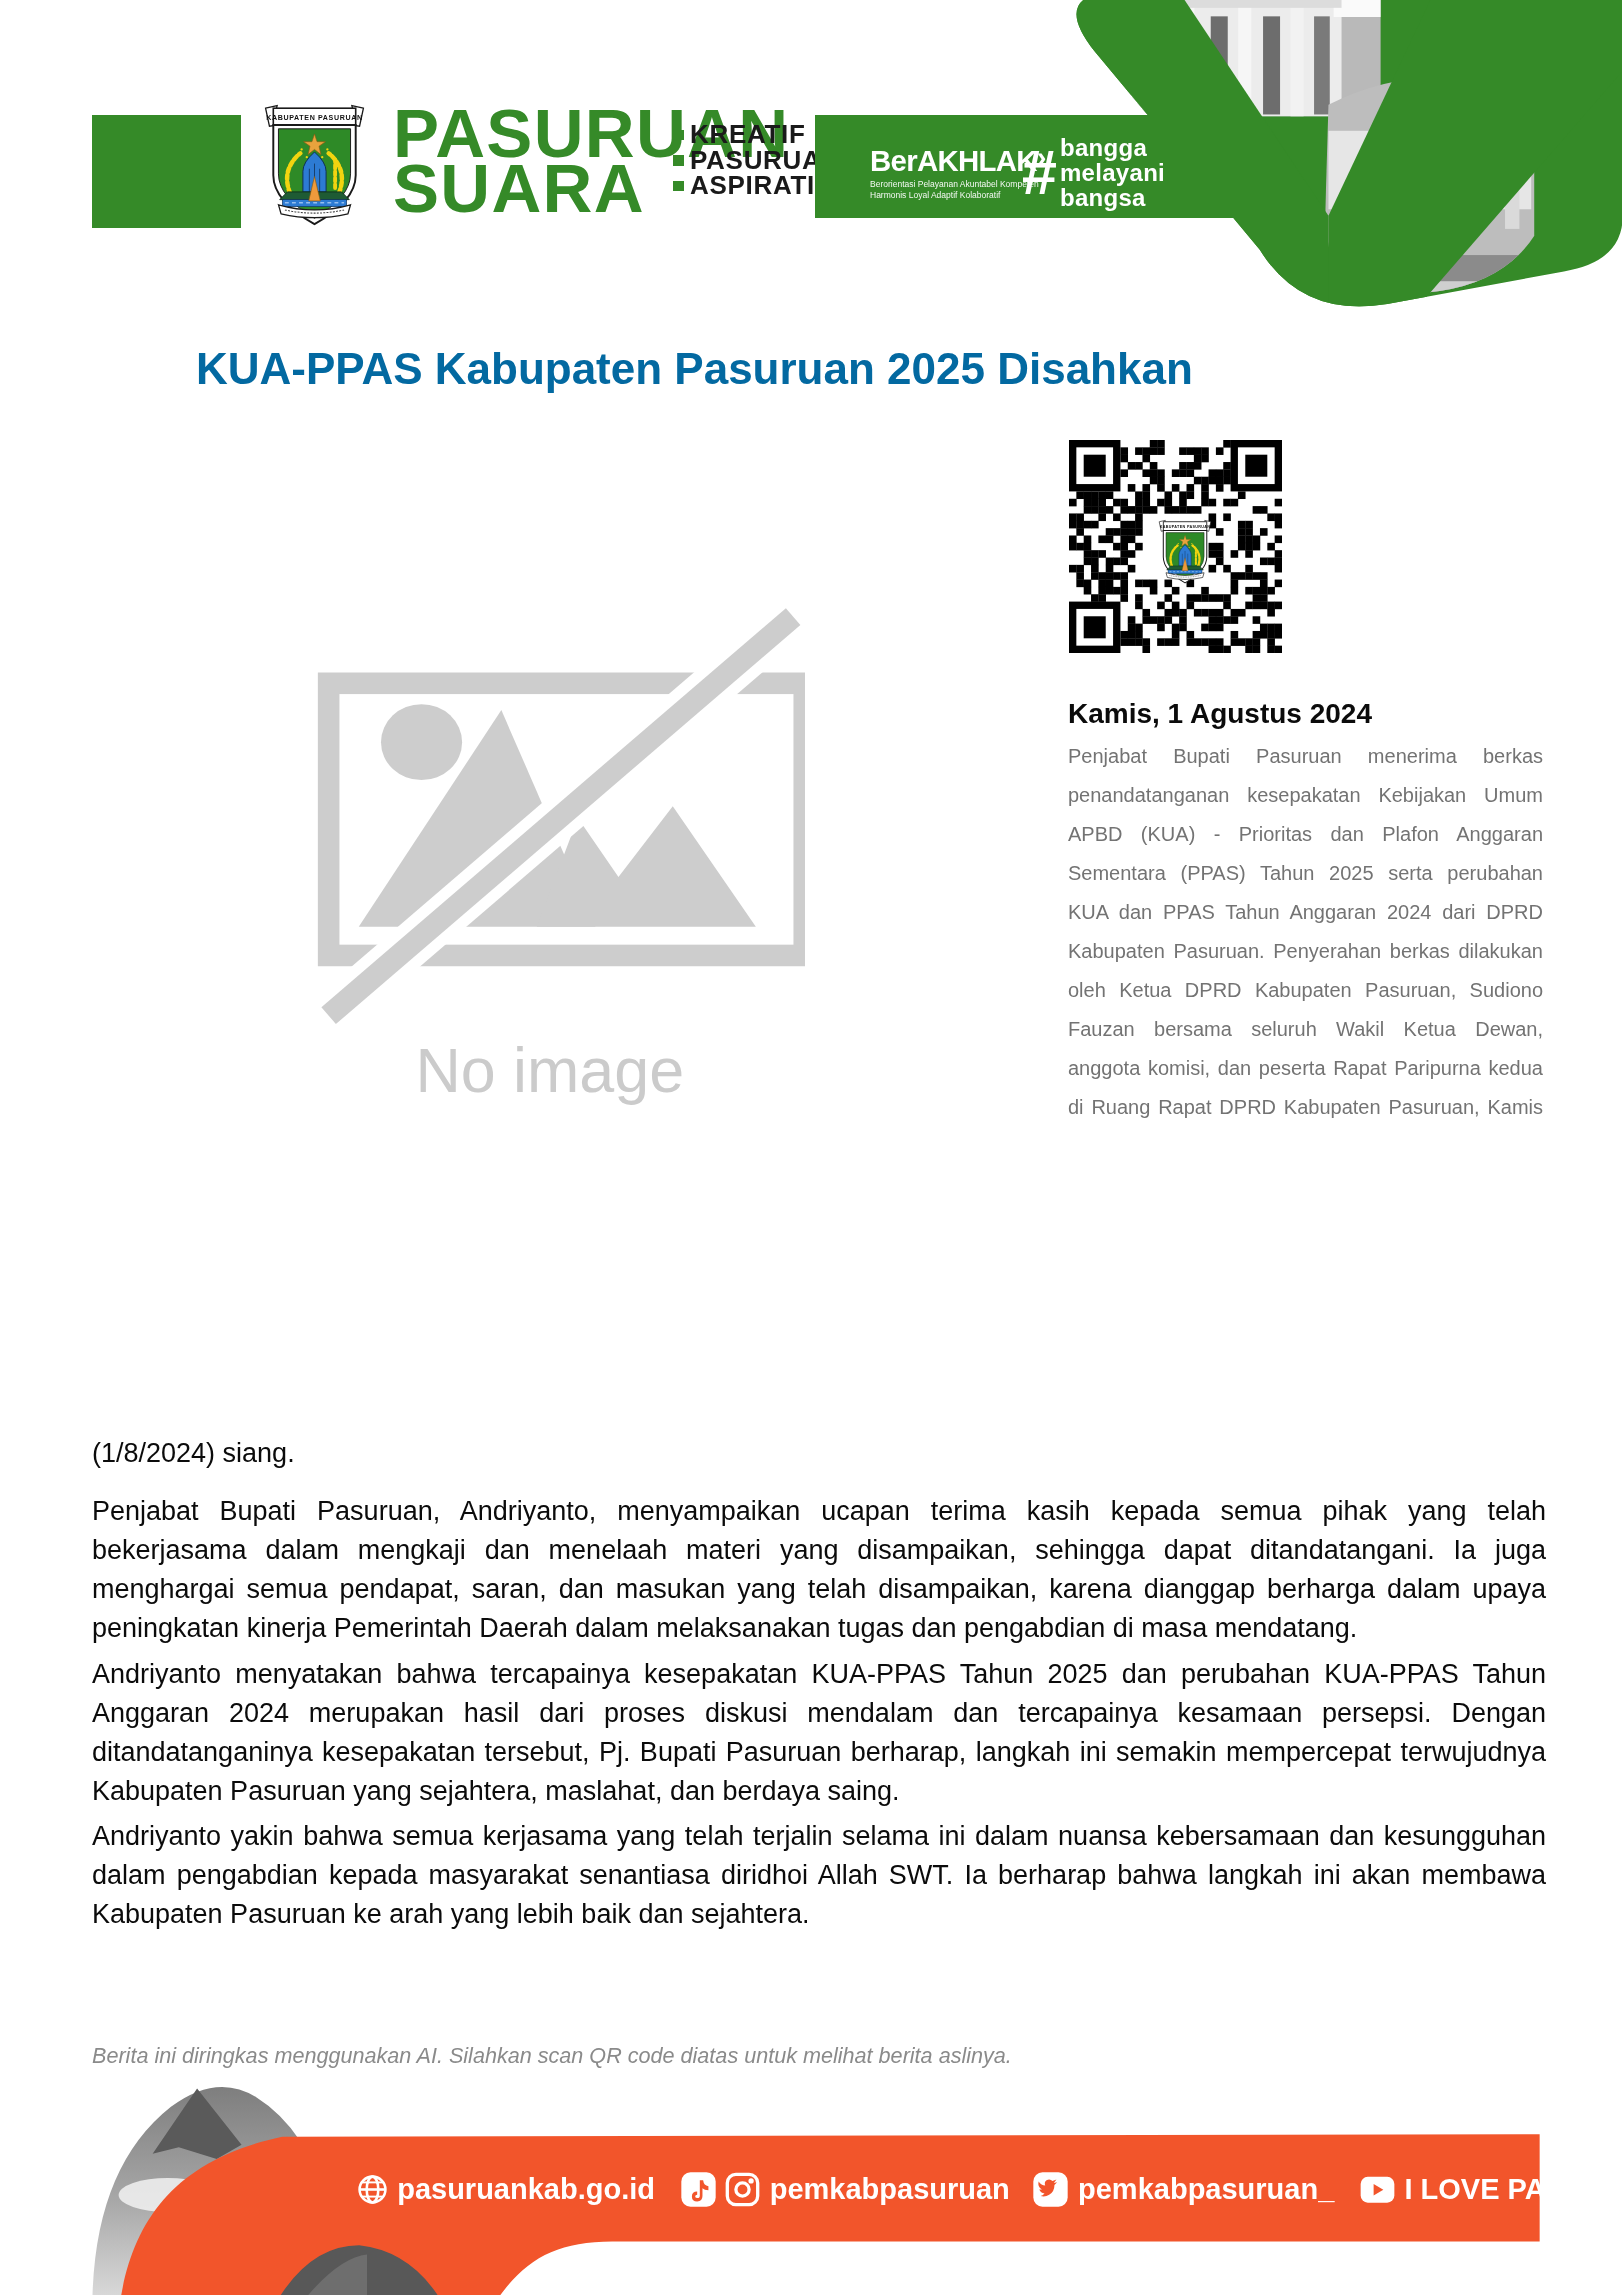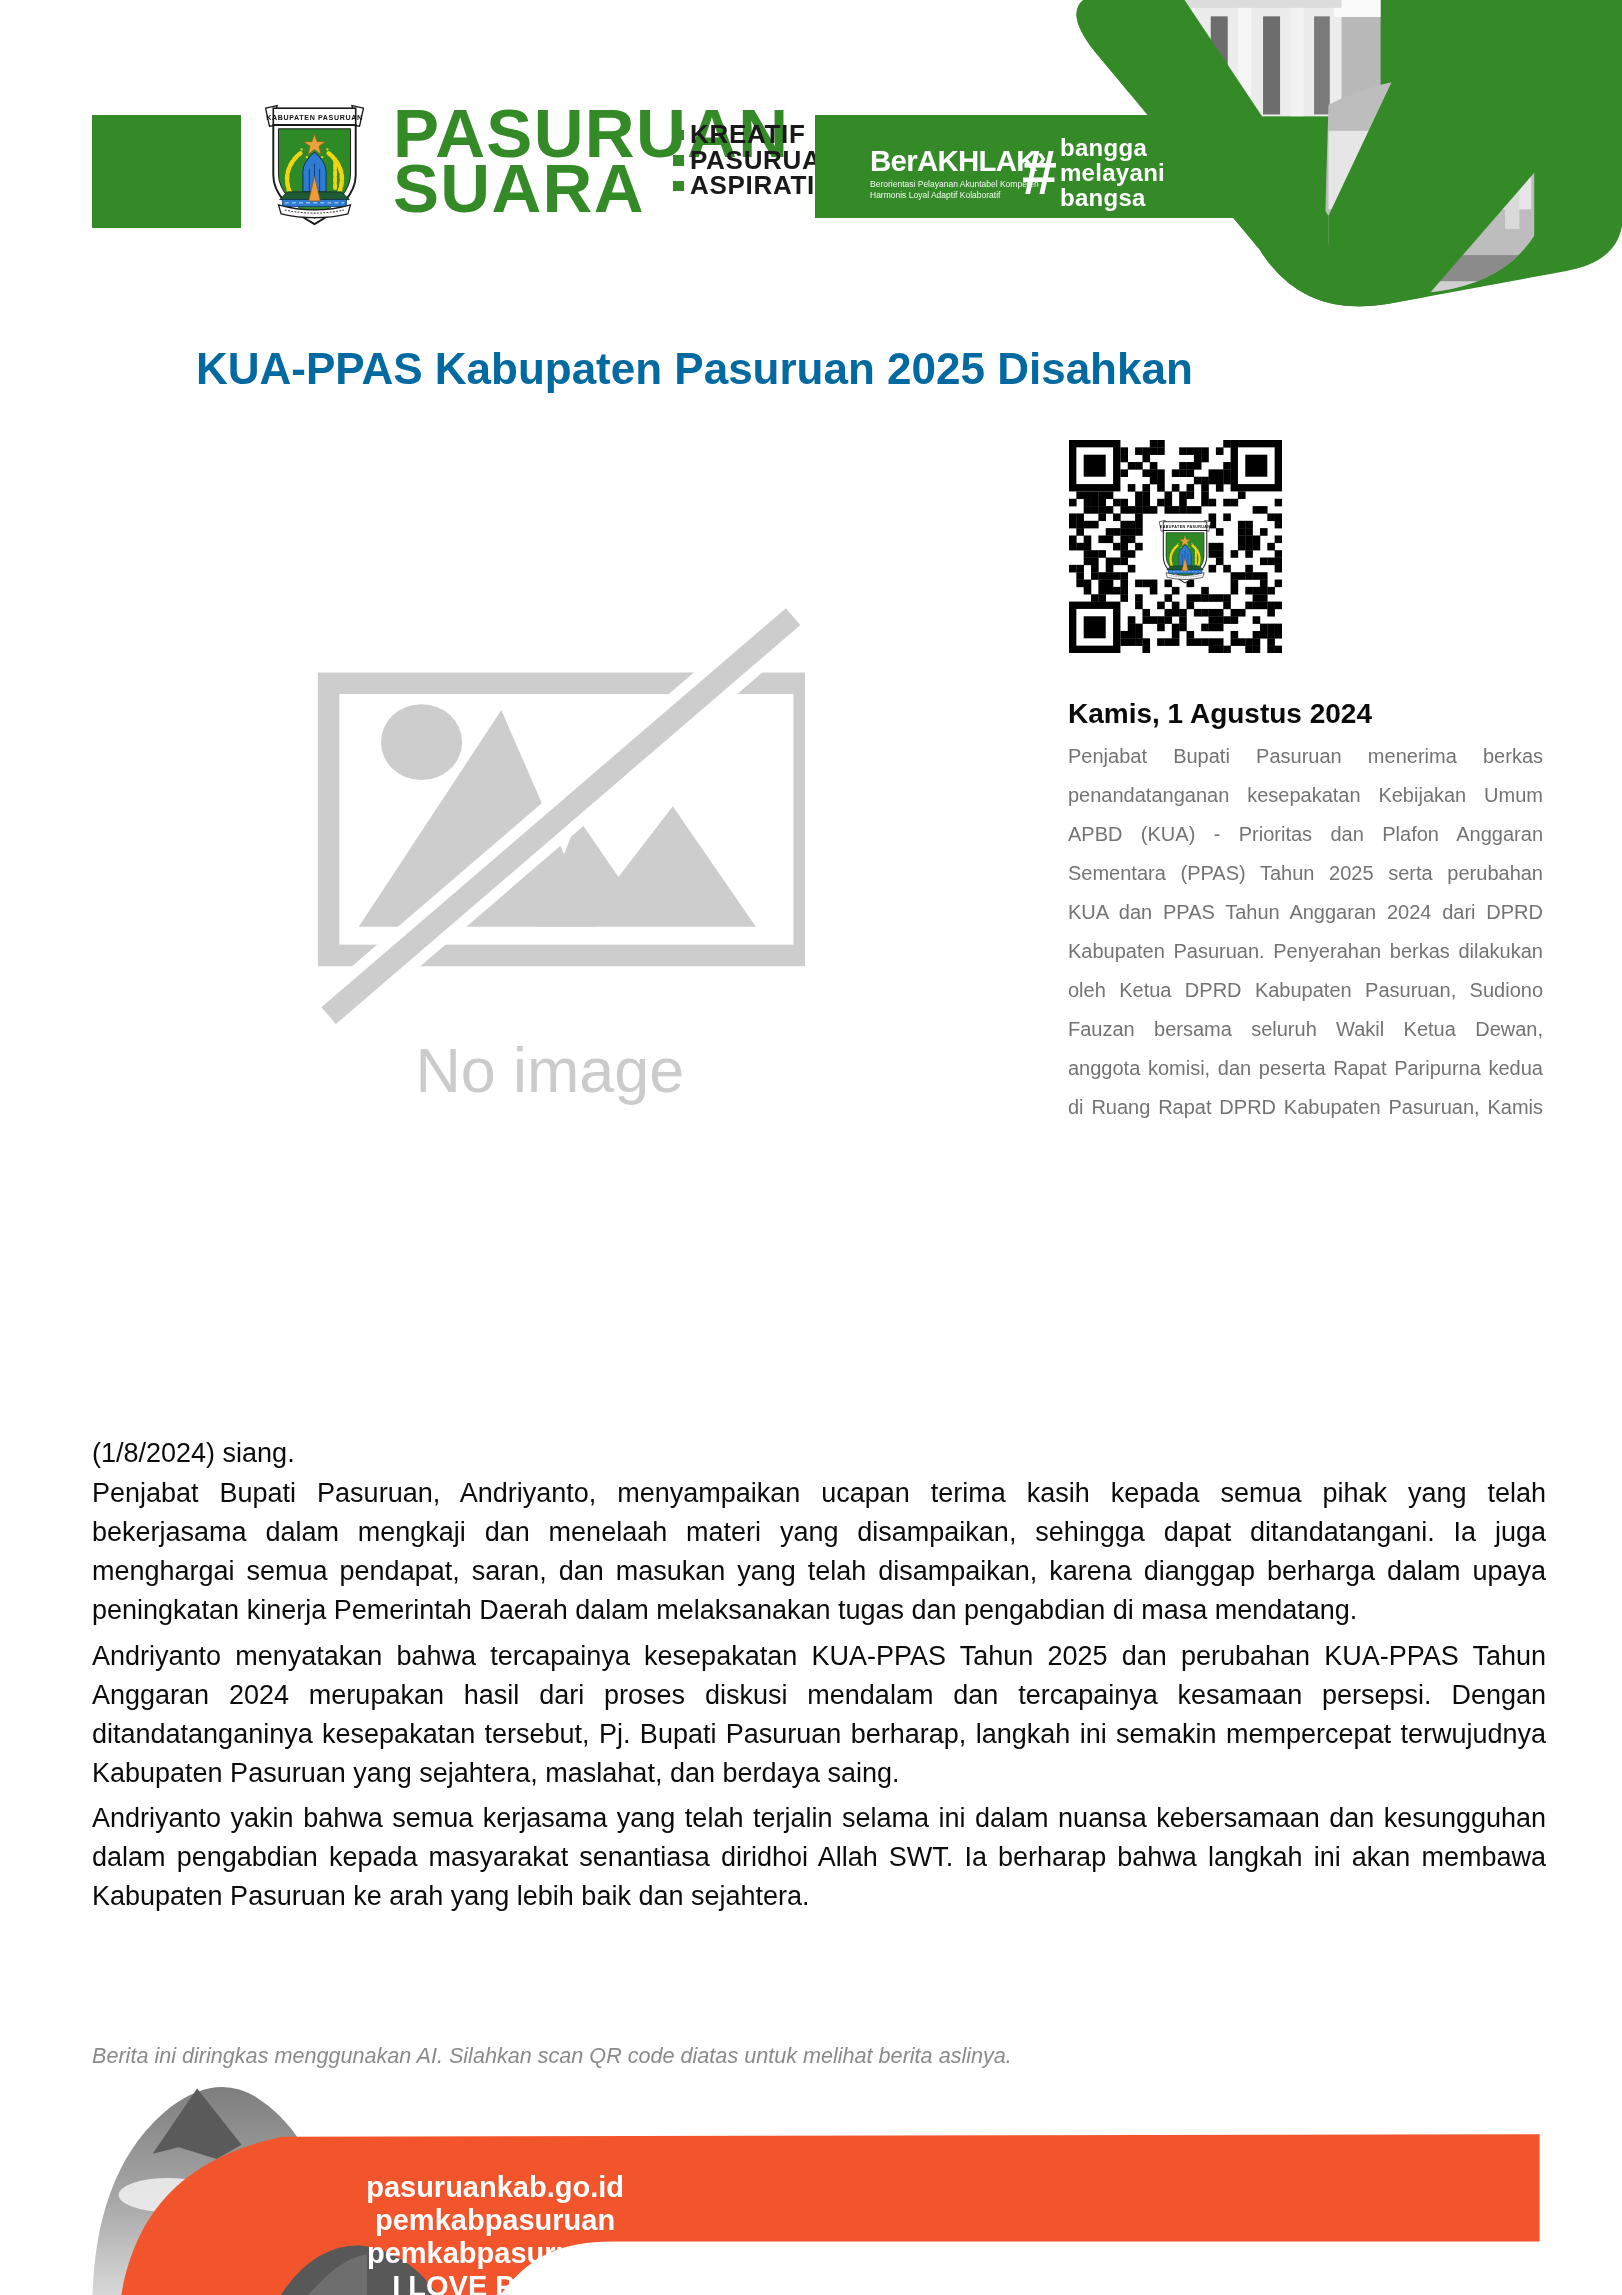--- a/index.html
+++ b/index.html
@@ -29,25 +29,25 @@
 
   
   #page-title{left:196px;top:344px;font-size:44px;font-weight:700;color:#0369a1;white-space:nowrap;}
   #qr-box{left:1069px;top:440px;width:213px;height:213px;}
   #article-date{left:1068px;top:698px;font-size:28px;font-weight:700;color:#0b0b0b;}
   #lead-col{left:1068px;top:737px;width:475px;font-size:20px;line-height:39px;
             text-align:justify;text-align-last:justify;color:#737373;}
   #body-col{left:92px;top:1434px;width:1454px;font-size:27px;line-height:39px;
             text-align:justify;color:#0b0b0b;}
   #body-col p{margin:0 0 6.5px 0;}
-  #body-col p.short{text-align:left;margin-bottom:1px;}
+  #body-col p.short{text-align:left;margin-bottom:19px;}
   #disclaimer{left:92px;top:2043px;font-size:21.6px;font-style:italic;color:#8a8a8a;white-space:nowrap;}
 
   
-  #footer-row{left:357px;top:2171px;height:37px;display:flex;align-items:center;color:#fff;flex-direction:column;}
+  #footer-row{left:357px;top:2171px;height:37px;display:flex;align-items:center;color:#fff;}
   #footer-row .lbl{font-size:29px;font-weight:700;margin-left:9.2px;white-space:nowrap;}
   #footer-row .gap{width:25px;flex:0 0 auto;}
   #footer-row svg{display:block;}
 </style>
 </head>
 <body style="--green: #358A28;">
 
 <svg width="0" height="0" style="position:absolute">
   <defs>
     <g id="emblem">

